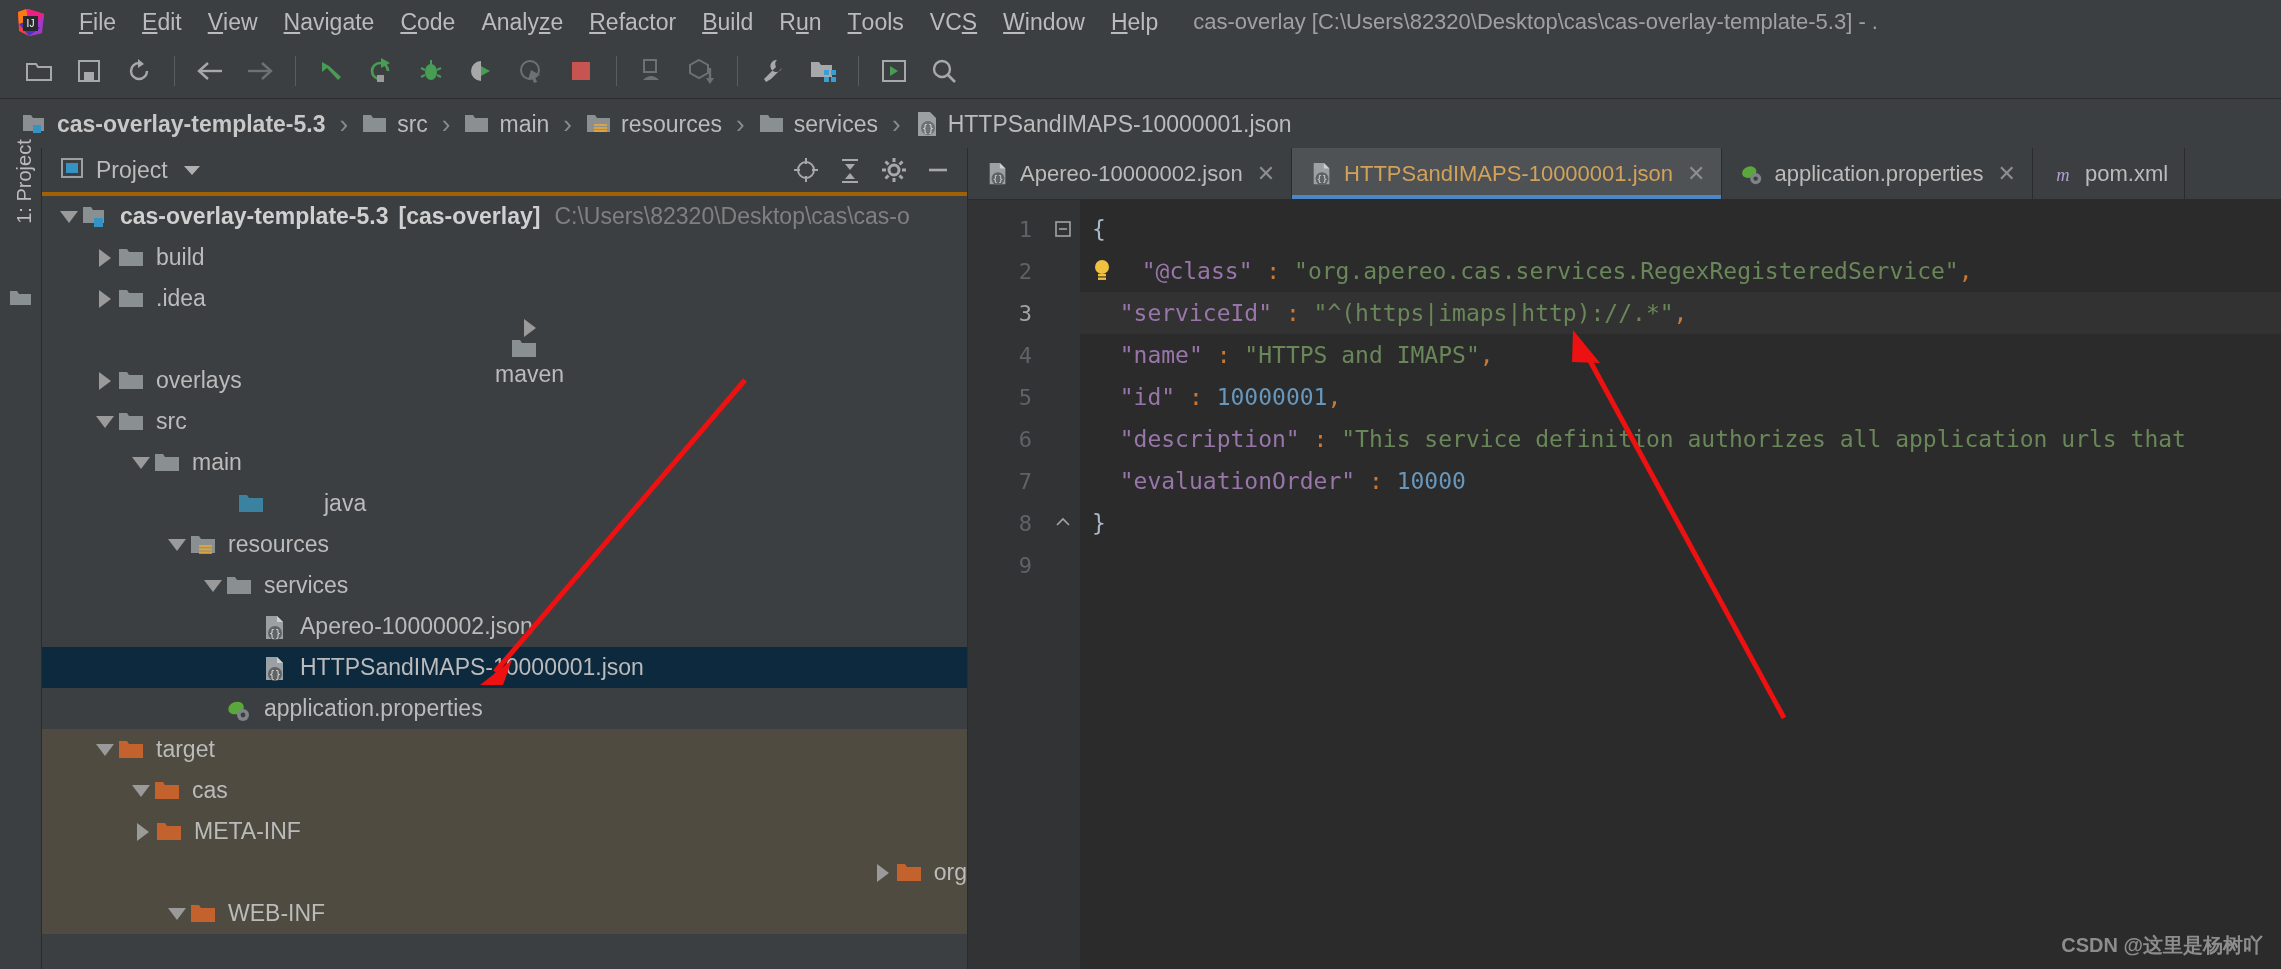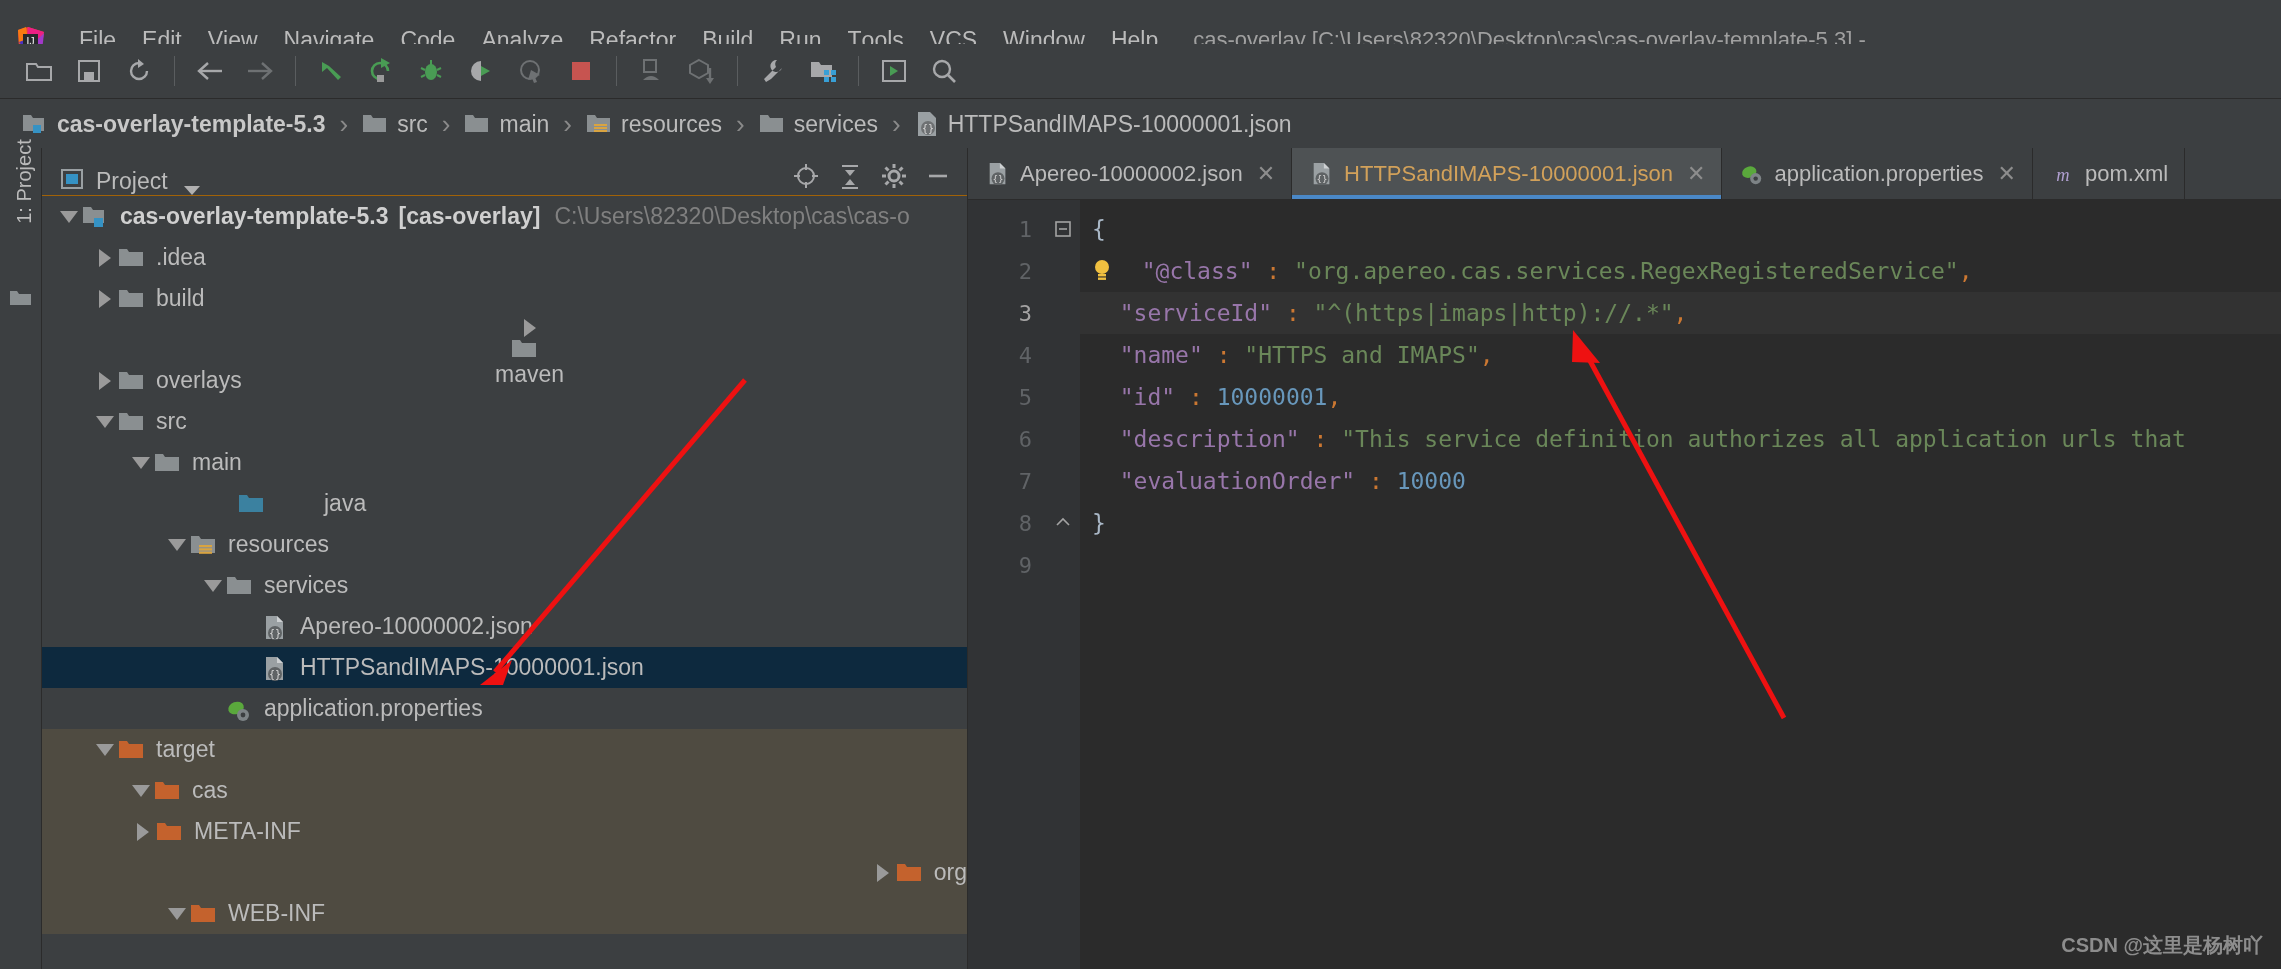--- a/index.html
+++ b/index.html
@@ -7,21 +7,21 @@
     width: 2281px; height: 969px;
     background: #3c3f41;
     font-family: "Liberation Sans", sans-serif;
     overflow: hidden;
   }
   #app { position: relative; width: 2281px; height: 969px; background: #3c3f41; }
 
   
   .menubar {
     position: absolute; top: 0; left: 0; width: 1879px; height: 44px;
-    background: #3c3f41; display: flex; align-items: center; padding-left: 16px; margin-top: 18px;
+    background: #3c3f41; display: flex; align-items: center; padding-left: 16px;
   }
   .ij-logo { width: 30px; height: 30px; position: relative; margin-right: 20px; flex: none; }
   .menu-item {
     color: #bbbbbb; font-size: 23px; padding: 0 13px; height: 44px;
     display: flex; align-items: center; white-space: nowrap; cursor: default;
   }
   .menu-item span.mn { text-decoration: underline; }
   .title-text {
     color: #a0a0a0; font-size: 22px; margin-left: 22px; white-space: nowrap;
     overflow: hidden;
@@ -70,22 +70,22 @@
     transform-origin: center; white-space: nowrap; text-align: center; cursor: default;
   }
   .stripe-icon { position: absolute; top: 140px; left: 9px; width: 24px; height: 20px; }
 
   
   .project-panel {
     position: absolute; top: 148px; left: 42px; width: 926px; height: 821px;
     background: #3c3f41; border-right: 1px solid #2b2b2b;
   }
   .pp-header {
-    height: 48px; display: flex; align-items: flex-end; padding: 0 10px 0 18px;
-    border-bottom: 1px solid #a16207;
+    height: 48px; display: flex; align-items: center; padding: 0 10px 0 18px;
+    border-bottom: 4px solid #a16207;
   }
   .pp-title { color: #bbbbbb; font-size: 23px; margin-left: 12px; }
   .pp-caret {
     width: 0; height: 0; border-left: 8px solid transparent;
     border-right: 8px solid transparent; border-top: 9px solid #b0b0b0; margin-left: 16px;
   }
   .pp-actions { margin-left: auto; display: flex; align-items: center; }
   .pp-act { width: 38px; height: 38px; display: flex; align-items: center; justify-content: center; margin-left: 6px; cursor: default; }
 
   .tree { position: absolute; top: 48px; left: 0; right: 0; bottom: 0; overflow: hidden; }
@@ -450,30 +450,30 @@
           <span class="tlabel bold" style="margin-left: 10px;">[cas-overlay]</span>
           <span class="tpath">C:\Users\82320\Desktop\cas\cas-o</span>
         </div>
         <div class="trow" style="padding-left: 50px;">
           <span class="tw">
             <i class="tri-r"></i>
           </span>
           <span class="ticon"><svg width="28" height="24" viewBox="0 0 28 24">
               <path d="M1,3 L9,3 L11,6 L25,6 L25,20 L1,20 Z" fill="#8a8f91"></path>
             </svg></span>
+          <span class="tlabel">build</span>
+        </div>
+        <div class="trow" style="padding-left: 50px;">
+          <span class="tw">
+            <i class="tri-r"></i>
+          </span>
+          <span class="ticon"><svg width="28" height="24" viewBox="0 0 28 24">
+              <path d="M1,3 L9,3 L11,6 L25,6 L25,20 L1,20 Z" fill="#8a8f91"></path>
+            </svg></span>
           <span class="tlabel">.idea</span>
-        </div>
-        <div class="trow" style="padding-left: 50px;">
-          <span class="tw">
-            <i class="tri-r"></i>
-          </span>
-          <span class="ticon"><svg width="28" height="24" viewBox="0 0 28 24">
-              <path d="M1,3 L9,3 L11,6 L25,6 L25,20 L1,20 Z" fill="#8a8f91"></path>
-            </svg></span>
-          <span class="tlabel">build</span>
         </div>
         <div class="trow" style="padding-left: 50px; flex-direction: column;">
           <span class="tw">
             <i class="tri-r"></i>
           </span>
           <span class="ticon"><svg width="28" height="24" viewBox="0 0 28 24">
               <path d="M1,3 L9,3 L11,6 L25,6 L25,20 L1,20 Z" fill="#8a8f91"></path>
             </svg></span>
           <span class="tlabel">maven</span>
         </div>

